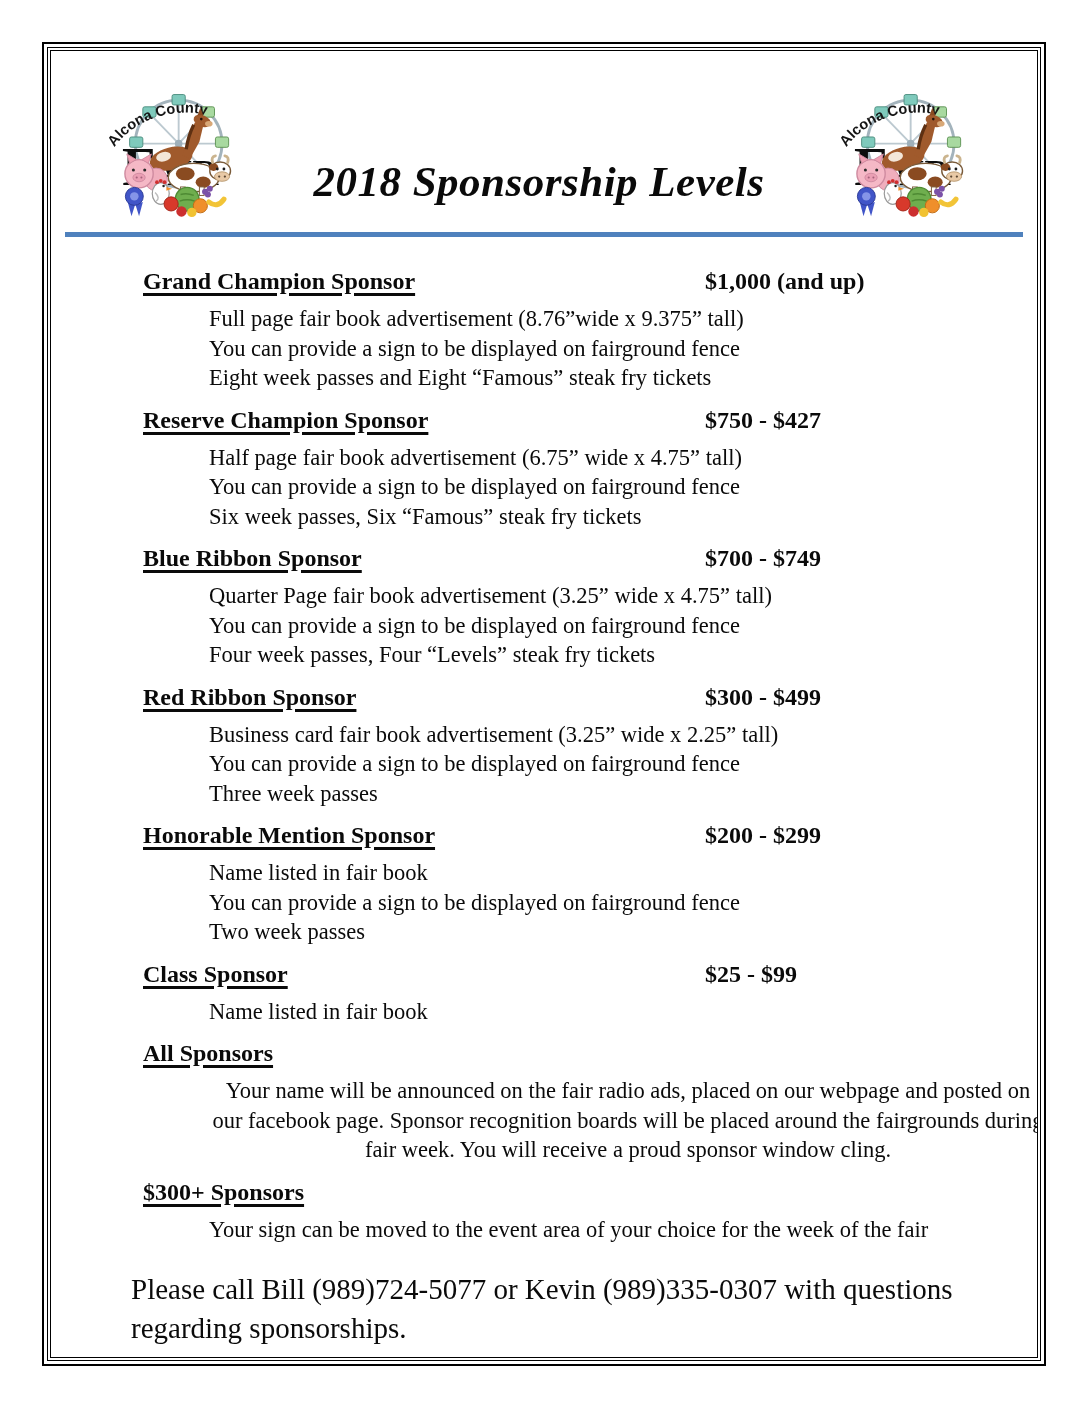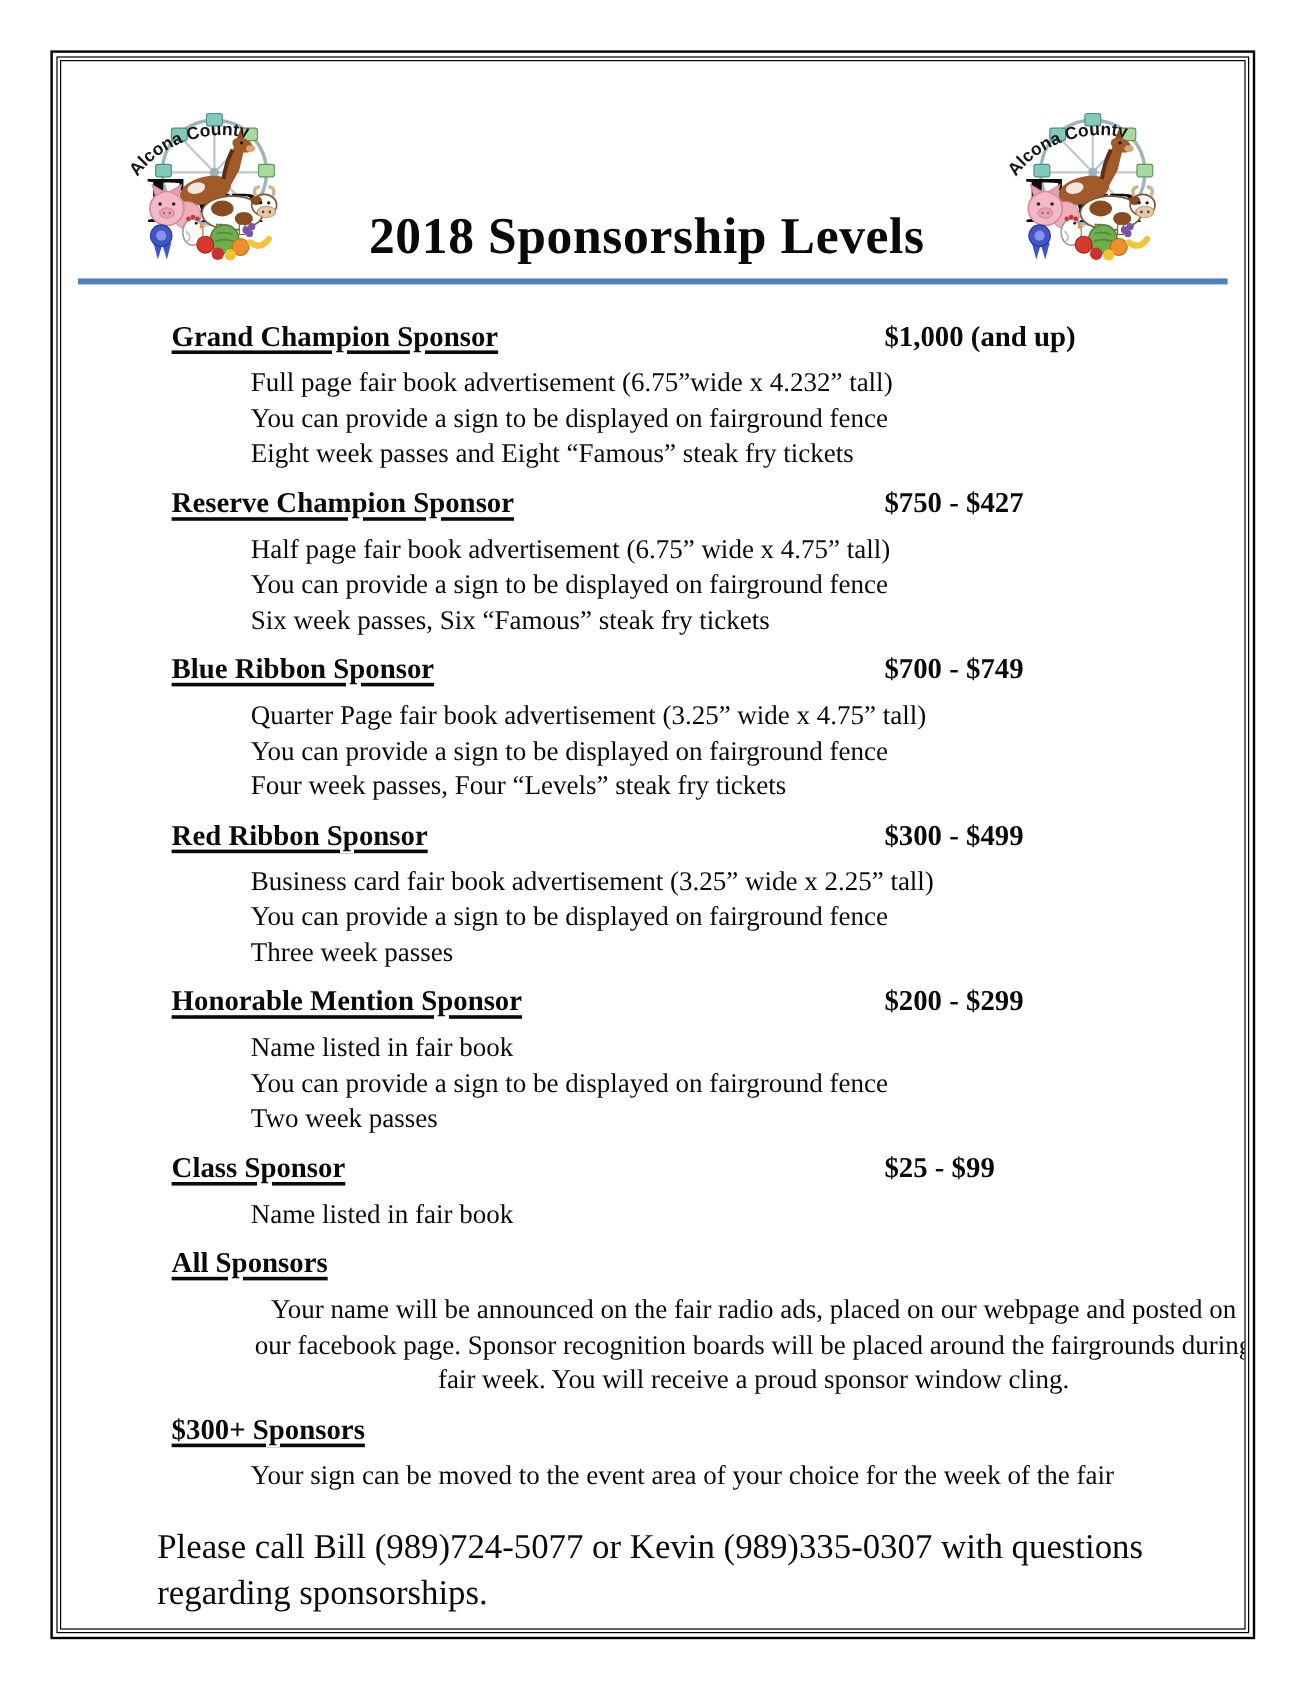--- a/index.html
+++ b/index.html
@@ -48,26 +48,27 @@
     height: 132px;
     flex: 0 0 auto;
   }
   .title-wrap {
     flex: 1 1 auto;
     text-align: center;
     align-self: flex-end;
     padding-bottom: 2px;
   }
   .page-title {
-    margin: 0;
+    margin: 16px;
     font-size: 43px;
     font-weight: bold;
     letter-spacing: 0.5px;
     line-height: 1.1;
     white-space: nowrap;
+    font-style: italic;
   }
   .title-rule {
     height: 5px;
     margin: 9px 14px 0 14px;
     background: #4f81bd;
   }
 
   
   .content {
     margin: 29px 30px 0 80px;
@@ -82,21 +83,21 @@
     margin-bottom: 8px;
     white-space: nowrap;
   }
   .sec-heading .h-text {
     text-decoration: underline;
     text-decoration-thickness: 2.5px;
     text-underline-offset: 4px;
   }
   .sec-heading .price {
     position: absolute;
-    left: 594px;
+    left: 562px;
     top: 0;
   }
   .sec-lines {
     margin-left: 66px;
     font-size: 22.5px;
     line-height: 29.5px;
   }
   .sec-lines .para { width: 838px; text-align: center; }
 
   
@@ -286,21 +287,21 @@
       <div class="title-rule" style="background-color: rgb(79, 129, 189);"></div>
 
       <div class="content">
 
         <div class="section">
           <div class="sec-heading">
             <span class="h-text">Grand Champion Sponsor</span>
             <span class="price">$1,000 (and up)</span>
           </div>
           <div class="sec-lines">
-            <div class="line">Full page fair book advertisement (6.75”wide x 4.232” tall)</div>
+            <div class="line">Full page fair book advertisement (8.76”wide x 9.375” tall)</div>
             <div class="line">You can provide a sign to be displayed on fairground fence</div>
             <div class="line">Eight week passes and Eight “Famous” steak fry tickets</div>
           </div>
         </div>
 
         <div class="section">
           <div class="sec-heading">
             <span class="h-text">Reserve Champion Sponsor</span>
             <span class="price">$750 - $427</span>
           </div>

